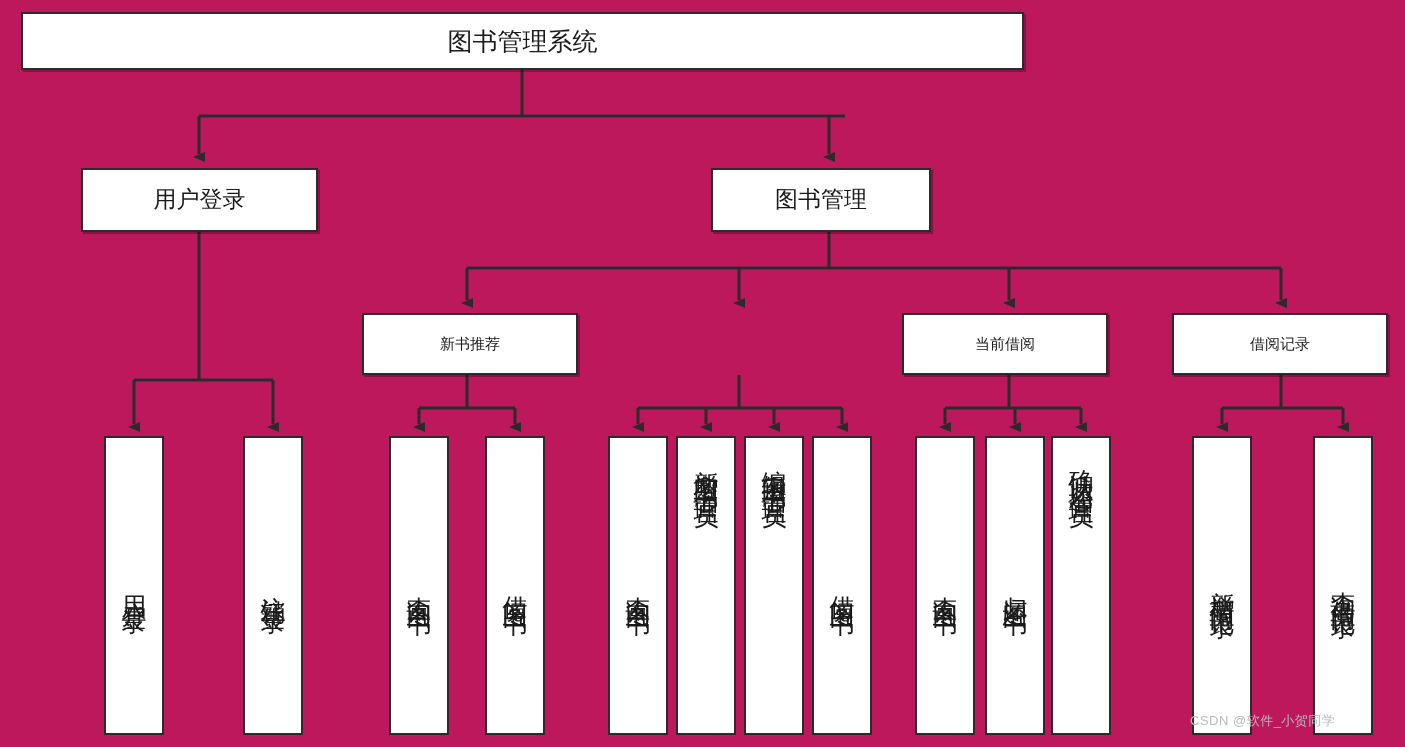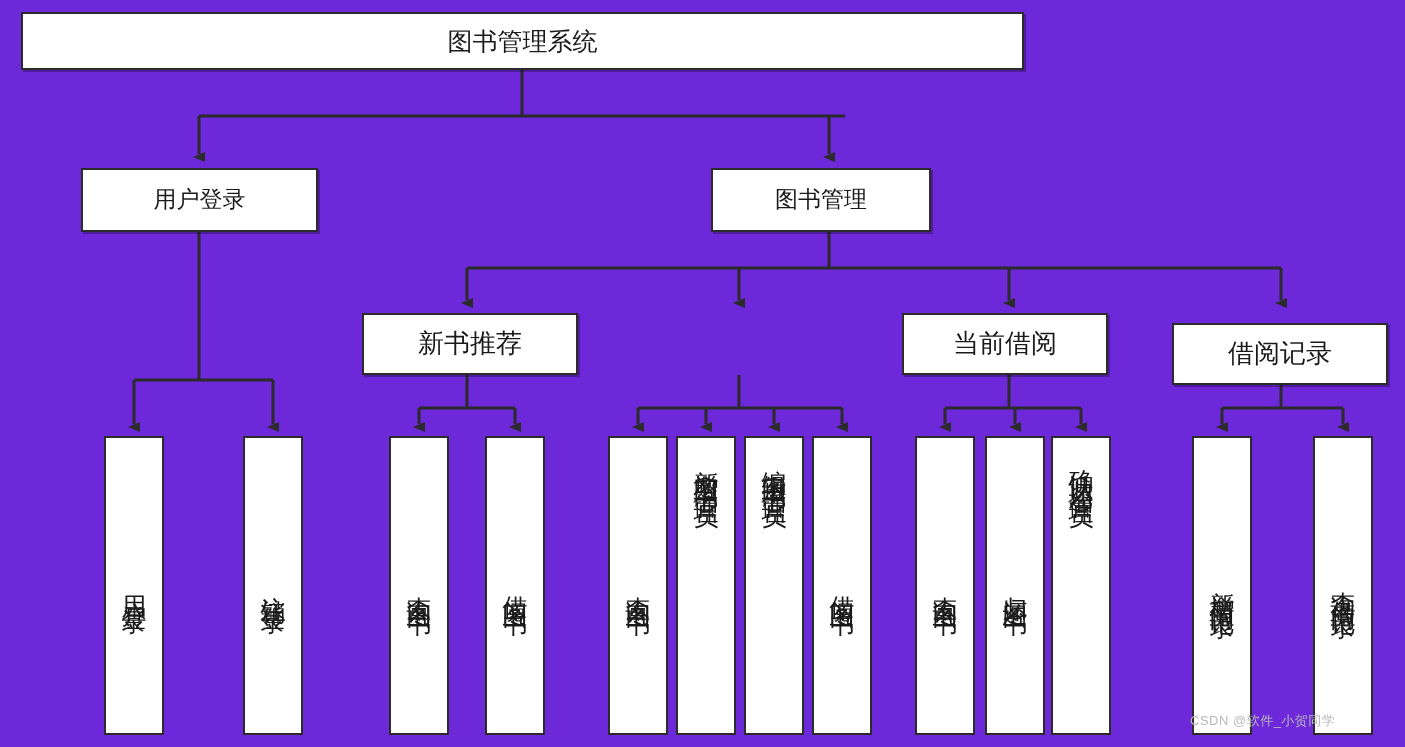--- a/index.html
+++ b/index.html
@@ -1,28 +1,28 @@
 <!DOCTYPE html>
 <html><head>
 <meta charset="utf-8">
 <style>
   html,body{margin:0;padding:0;background:#ffffff;}
   body{width:1405px;height:747px;font-family:"Liberation Sans","DejaVu Sans",sans-serif;overflow:hidden;}
-  #stage{position:relative;width:1405px;height:747px;background:#6d28d9;}
+  #stage{position:relative;width:1405px;height:747px;background:#be185d;}
   svg#wires{position:absolute;left:0;top:0;width:1405px;height:747px;pointer-events:none;}
 
   .node{position:absolute;box-sizing:border-box;background:#ffffff;
         border:2px solid #2b2b2b;display:flex;align-items:center;justify-content:center;
         color:#1a1a1a;}
   .node.shadow{box-shadow:2px 2px 0 rgba(0,0,0,0.28);}
   .node .lbl{line-height:1.12;text-align:center;white-space:pre-line;}
 
   .lvl0 .lbl{font-size:25px;}
   .lvl1 .lbl{font-size:23px;}
-  .lvl2 .lbl{font-size:26px;}
+  .lvl2 .lbl{font-size:15px;}
 
   
   .leaf{position:absolute;box-sizing:border-box;background:#fff;border:2px solid #2b2b2b;
         display:flex;justify-content:center;}
   .leaf .vtext{writing-mode:vertical-rl;text-orientation:upright;
                font-size:25px;letter-spacing:5px;line-height:1.0;color:#1a1a1a;
                white-space:nowrap;}
   .leaf.center{align-items:center;}
   .leaf.top{align-items:flex-start;padding-top:12px;}
 
@@ -94,21 +94,21 @@
   <div class="node lvl1 shadow" style="left:711px;top:168px;width:220px;height:64px;">
     <span class="lbl">图书管理</span>
   </div>
 
   <div class="node lvl2 shadow" style="left:362px;top:313px;width:216px;height:62px;">
     <span class="lbl">新书推荐</span>
   </div>
   <div class="node lvl2 shadow" style="left:902px;top:313px;width:206px;height:62px;">
     <span class="lbl">当前借阅</span>
   </div>
-  <div class="node lvl2 shadow" style="left:1172px;top:313px;width:216px;height:62px;margin-top:10px;">
+  <div class="node lvl2 shadow" style="left:1172px;top:313px;width:216px;height:62px;">
     <span class="lbl">借阅记录</span>
   </div>
 
   <div class="leaf center" style="left:104px;top:436px;width:60px;height:299px;">
     <span class="vtext">用户登录</span>
   </div>
   <div class="leaf center" style="left:243px;top:436px;width:60px;height:299px;">
     <span class="vtext">注销登录</span>
   </div>
 

